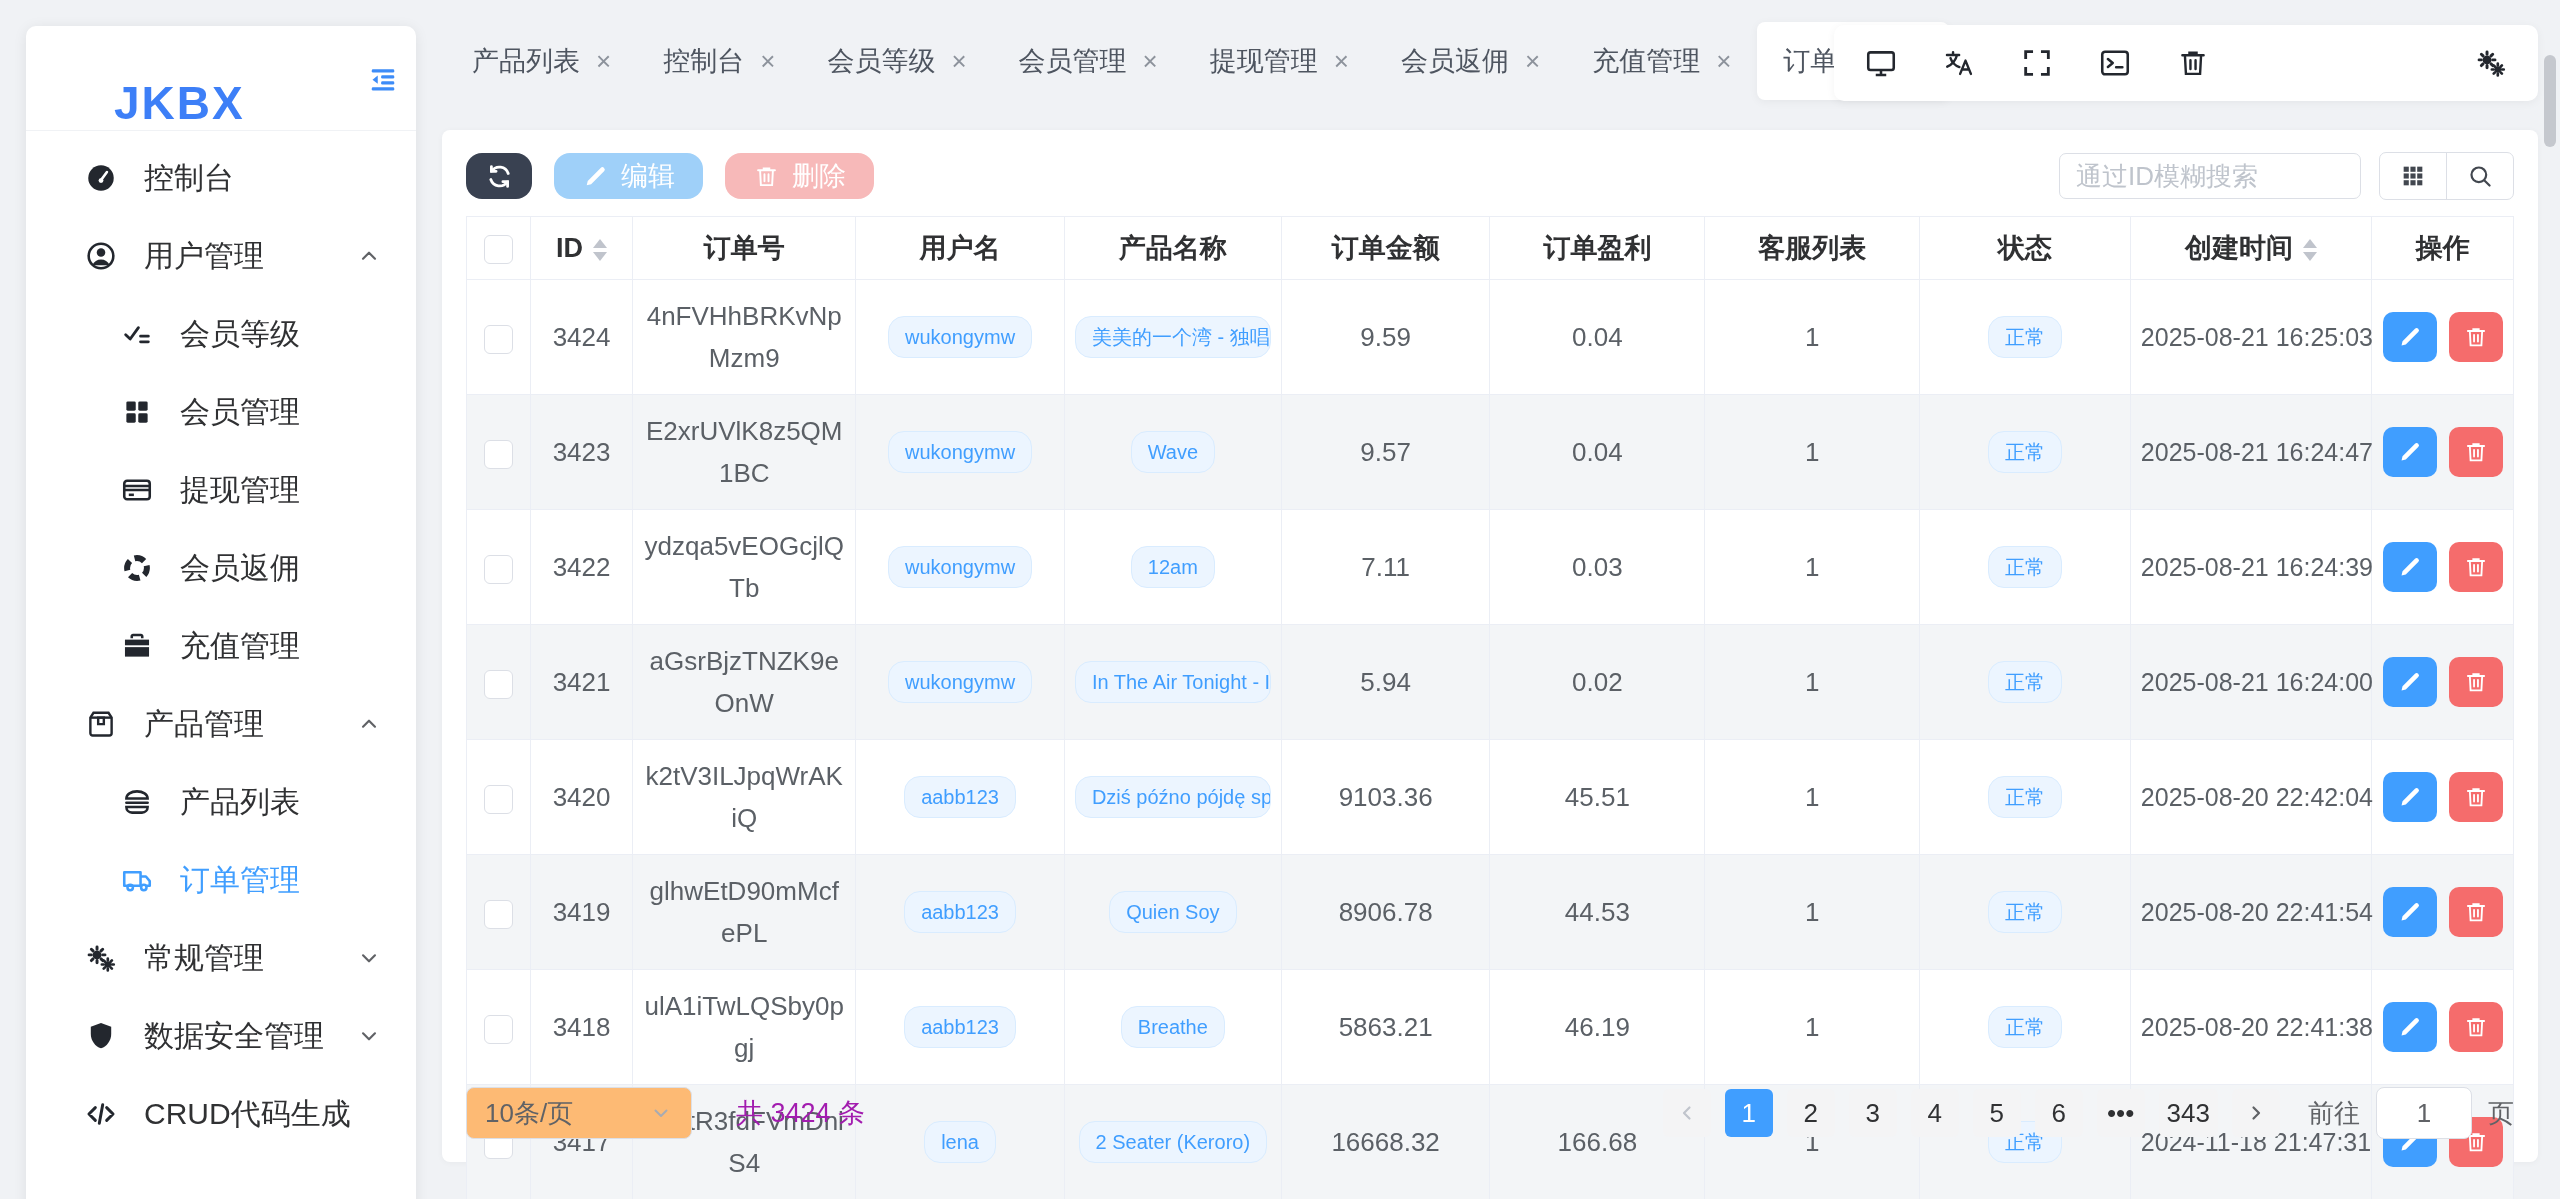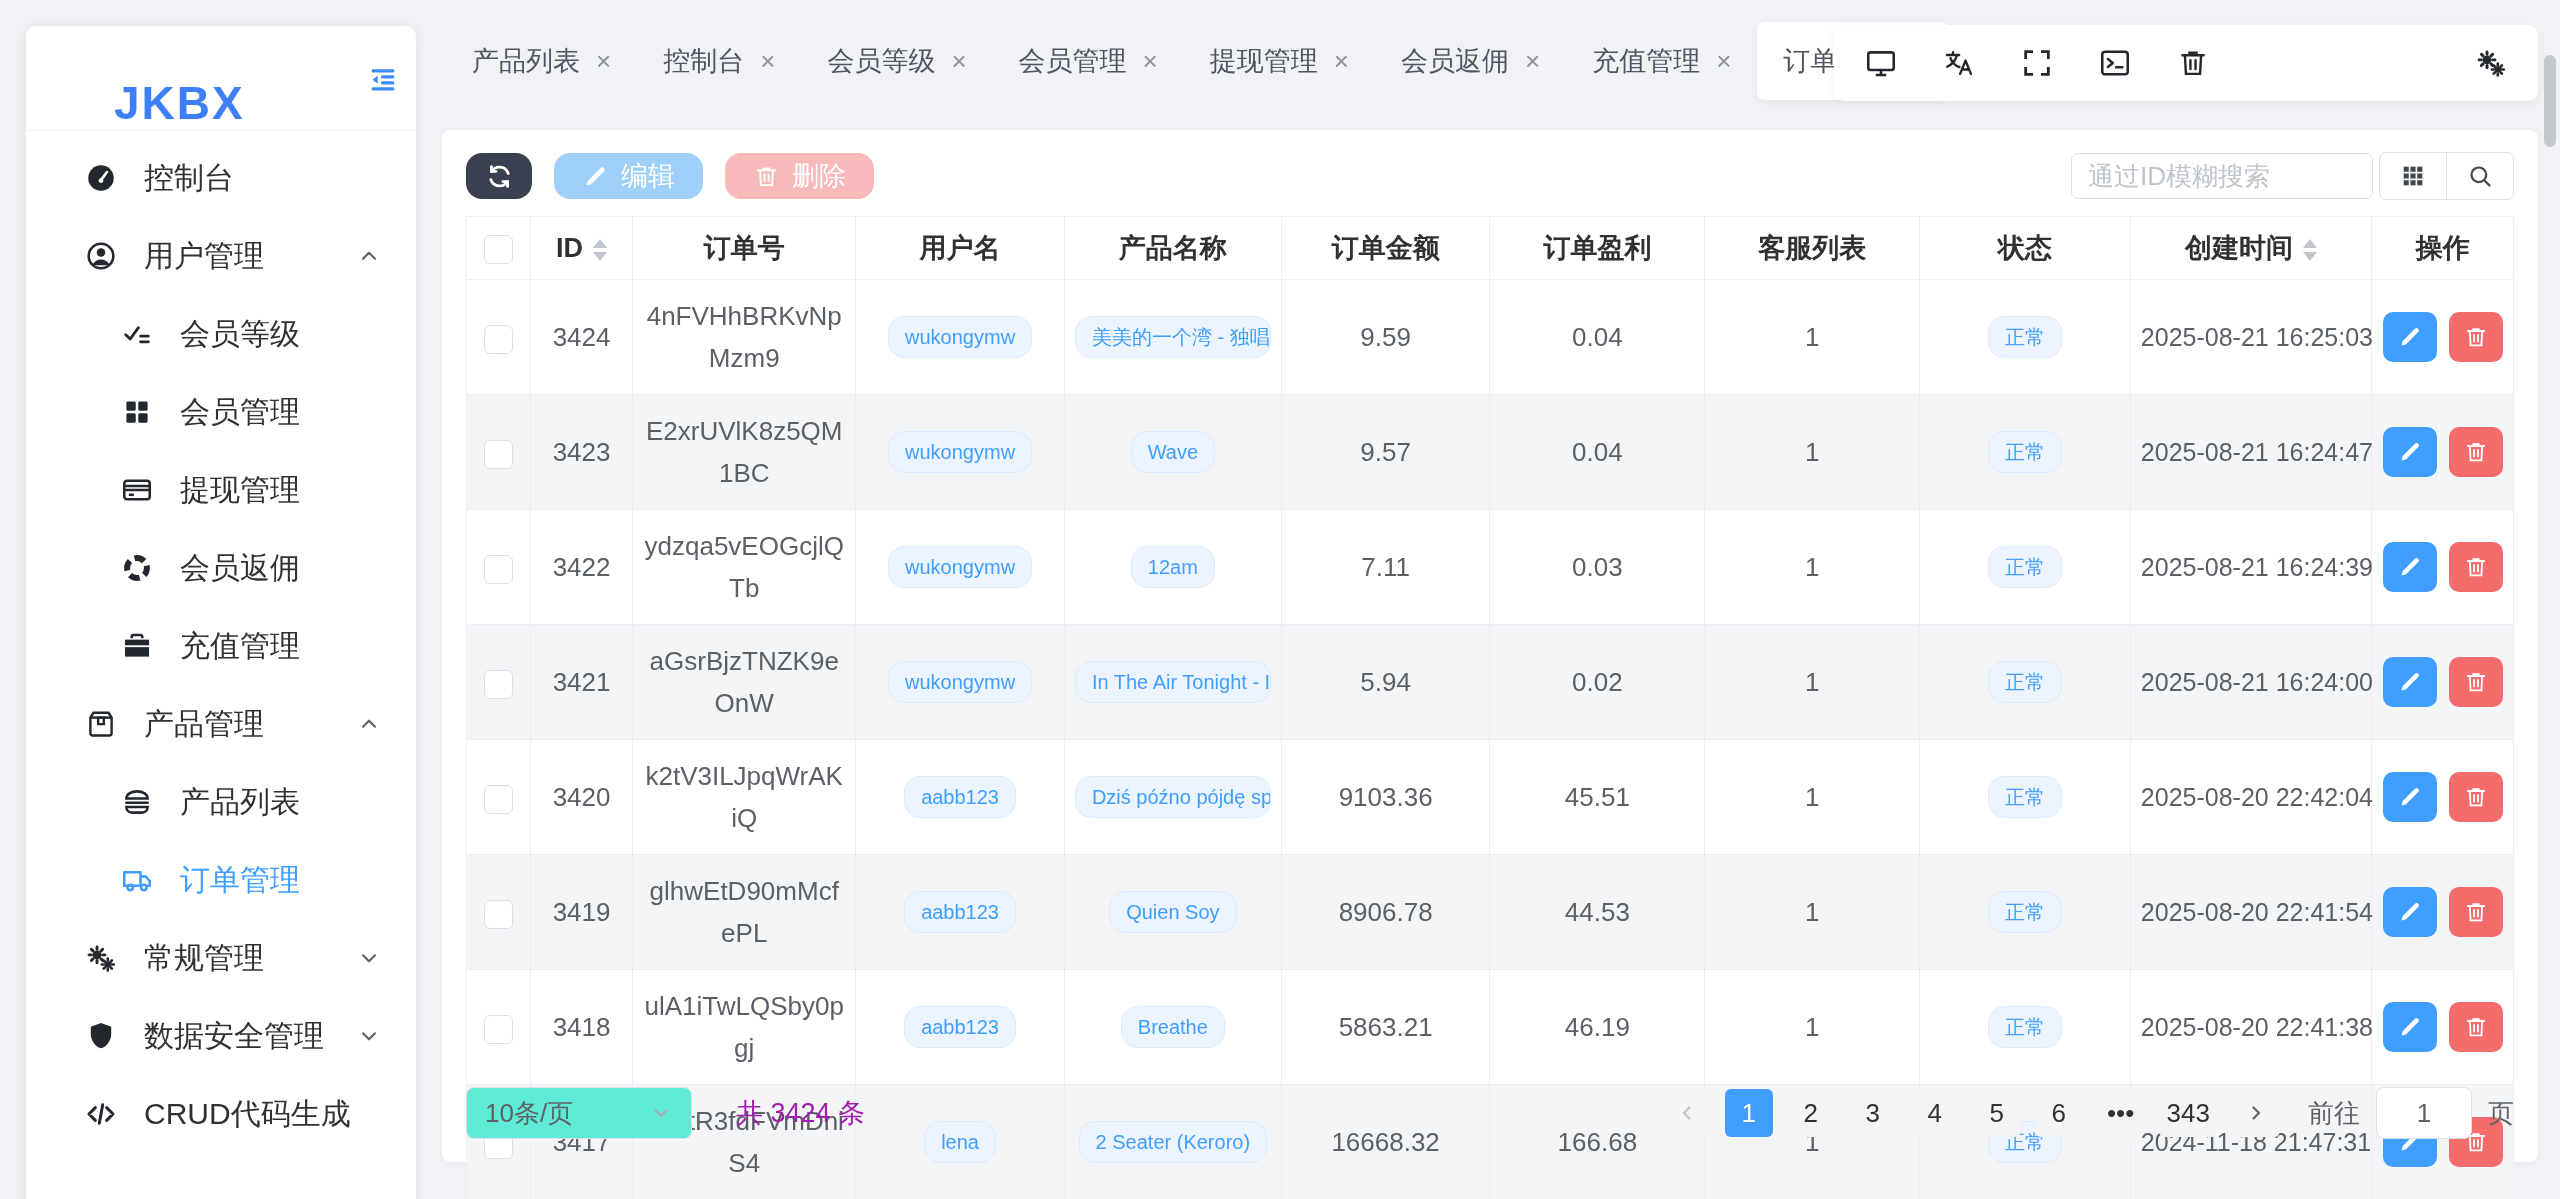--- a/index.html
+++ b/index.html
@@ -47,21 +47,21 @@
 
   .toolbar{display:flex;align-items:center;height:52px}
   .btn{height:46px;border:none;border-radius:16px;display:inline-flex;align-items:center;
        justify-content:center;font-size:27px;color:#fff;cursor:pointer;
        font-family:"Liberation Sans","DejaVu Sans",sans-serif}
   .btn .ic{width:27px;height:27px;margin-right:12px}
   .btn-refresh{width:66px;background:#394151}
   .btn-refresh .ic{margin:0;width:29px;height:29px}
   .btn-edit{background:#9fd0f9;padding:0 28px;margin-left:22px}
   .btn-del{background:#f7b9b9;padding:0 28px;margin-left:22px}
-  .search-wrap{margin-left:auto;display:flex;align-items:center;gap:6px}
+  .search-wrap{margin-left:auto;display:flex;align-items:center;gap:18px}
   .search-input{width:268px;height:44px;border:1px solid #dcdfe6;border-radius:7px;padding:0 16px;
                 font-size:26px;color:#606266;outline:none;background:#fff;
                 font-family:"Liberation Sans","DejaVu Sans",sans-serif}
   .search-input::placeholder{color:#bfc4cc}
   .btn-group{display:flex;height:46px;border:1px solid #dcdfe6;border-radius:7px;overflow:hidden;background:#fff}
   .bg-btn{width:66px;display:flex;align-items:center;justify-content:center;color:#42474f;cursor:pointer}
   .bg-btn + .bg-btn{border-left:1px solid #dcdfe6}
   .bg-btn .ic{width:28px;height:28px}
 
   
@@ -87,21 +87,21 @@
   .act{width:54px;height:50px;border:none;border-radius:10px;display:inline-flex;align-items:center;
        justify-content:center;color:#fff;cursor:pointer;vertical-align:middle}
   .act .ic{width:26px;height:26px}
   .act.edit{background:#409eff}
   .act.del{background:#f56c6c;margin-left:12px}
 
   
   .pager{position:absolute;left:24px;right:24px;bottom:22px;height:54px;display:flex;align-items:center}
   .size-select{width:188px;height:50px;border:1px solid #dcdfe6;border-radius:8px;display:flex;
                align-items:center;justify-content:space-between;padding:0 18px;font-size:26px;
-               color:#606266;cursor:pointer;background:#5eead4}
+               color:#606266;cursor:pointer;background:#fdba74}
   .size-select .ic{width:24px;height:24px;color:#a8abb2}
   .total{margin-left:44px;font-size:27px;color:#a21caf}
   .pages{margin-left:auto;display:flex;align-items:center;gap:14px}
   .pg{min-width:48px;height:48px;border-radius:6px;background:#f4f4f5;display:inline-flex;align-items:center;
       justify-content:center;font-size:26px;color:#303133;cursor:pointer;padding:0 8px;box-sizing:border-box}
   .pg.active{background:#409eff;color:#fff}
   .pg.nav{color:#c0c4cc}
   .pg.nav .ic{width:24px;height:24px}
   .pg.nav.next{color:#606266}
   .goto{display:flex;align-items:center;gap:16px;margin-left:28px;font-size:26px;color:#606266}

